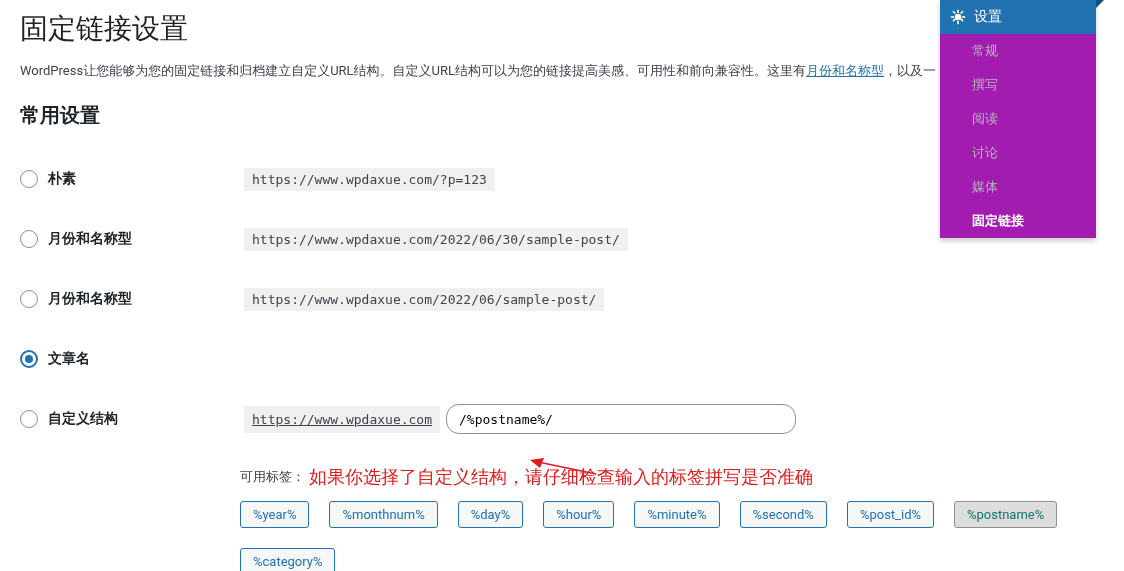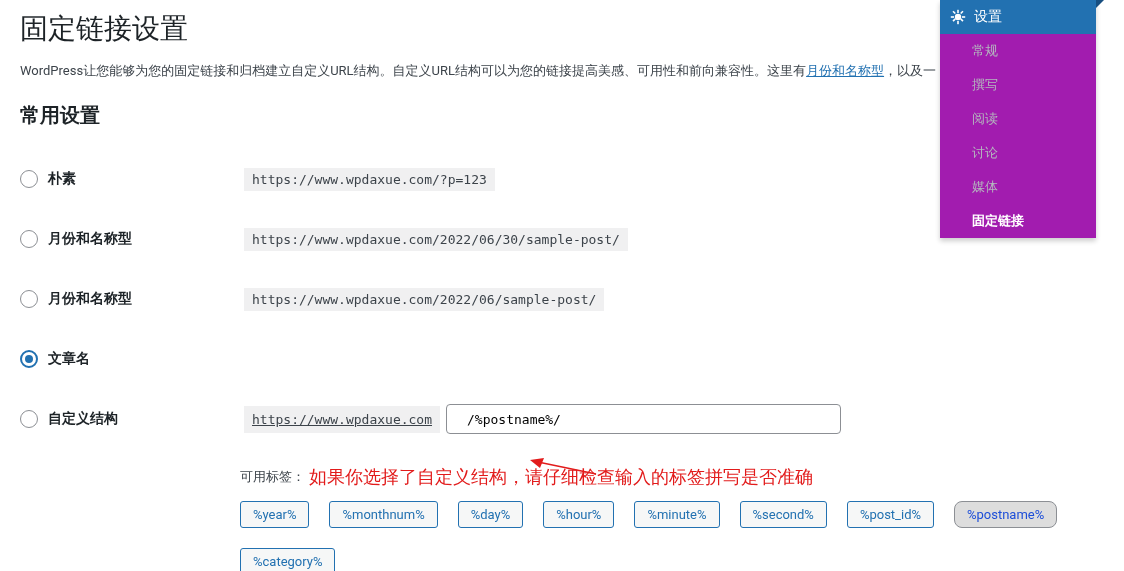--- a/index.html
+++ b/index.html
@@ -12,28 +12,28 @@
     h2 { font-size: 20px; font-weight: 600; color: #1d2327; margin-bottom: 20px; }
     
     .option-row { display: flex; align-items: center; min-height: 60px; }
     .radio-label { display: flex; align-items: center; width: 224px; cursor: pointer; }
     .radio { appearance: none; width: 18px; height: 18px; border: 1px solid #8c8f94; border-radius: 50%; margin-right: 10px; cursor: pointer; position: relative; flex-shrink: 0; }
     .radio:checked { border-color: #2271b1; border-width: 2px; }
     .radio:checked::before { content: ""; position: absolute; top: 50%; left: 50%; transform: translate(-50%,-50%); width: 8px; height: 8px; background: #2271b1; border-radius: 50%; }
     .radio-text { font-size: 14px; font-weight: 600; color: #1d2327; }
     .code { font-family: Consolas, Monaco, monospace; font-size: 13px; background: #f0f0f1; padding: 4px 8px; color: #3c434a; display: inline-block; }
     .url-prefix { font-family: Consolas, Monaco, monospace; font-size: 13px; background: #f0f0f1; padding: 6px 8px; color: #3c434a; display: inline-block; text-decoration: underline; }
-    .custom-input { font-family: Consolas, Monaco, monospace; font-size: 13px; width: 395px; padding: 4px 20px; border: 1px solid #8c8f94; border-radius: 4px; margin-left: 6px; height: 30px; }
+    .custom-input { font-family: Consolas, Monaco, monospace; font-size: 13px; width: 350px; padding: 4px 12px; border: 1px solid #8c8f94; border-radius: 13px; margin-left: 6px; height: 30px; }
     
     .tags-section { margin-left: 220px; margin-top: 16px; }
     .tags-label { font-size: 13px; color: #3c434a; margin-bottom: 12px; display: flex; align-items: center; }
     .annotation { color: #e21b1b; font-size: 18px; margin-left: 4px; font-weight: 400; }
     .tags-row { display: flex; gap: 20px; flex-wrap: wrap; }
     .tag-btn { border: 1px solid #2271b1; background: #f6f7f7; color: #2271b1; padding: 5px 12px; border-radius: 3px; font-size: 13px; cursor: pointer; font-family: inherit; }
-    .tag-btn.active { background: #ddd; border-color: #8c8f94; color: #1d4ed8; border-radius: 8px; }
+    .tag-btn.active { background: #ddd; border-color: #8c8f94; color: #0f766e; }
     
     .flyout { position: absolute; top: 0; right: 28px; width: 156px; background: #a21caf; color: #fff; box-shadow: 0 3px 5px rgba(0,0,0,.2); }
     .flyout-header { background: #2271b1; color: #fff; padding: 8px 10px; display: flex; align-items: center; font-size: 14px; gap: 8px; position: relative; }
     .flyout-header::after { content: ""; position: absolute; right: -8px; top: 0; border-left: 8px solid #174e80; border-top: 0; border-bottom: 8px solid transparent; }
     .flyout-item { padding: 8px 32px; font-size: 13px; color: #b4b9be; cursor: pointer; }
     .flyout-item.active { color: #fff; font-weight: 600; }
     .gear-icon { width: 16px; height: 16px; }
     
     .arrow-annotation { position: absolute; top: 458px; left: 530px; pointer-events: none; }
   </style>

